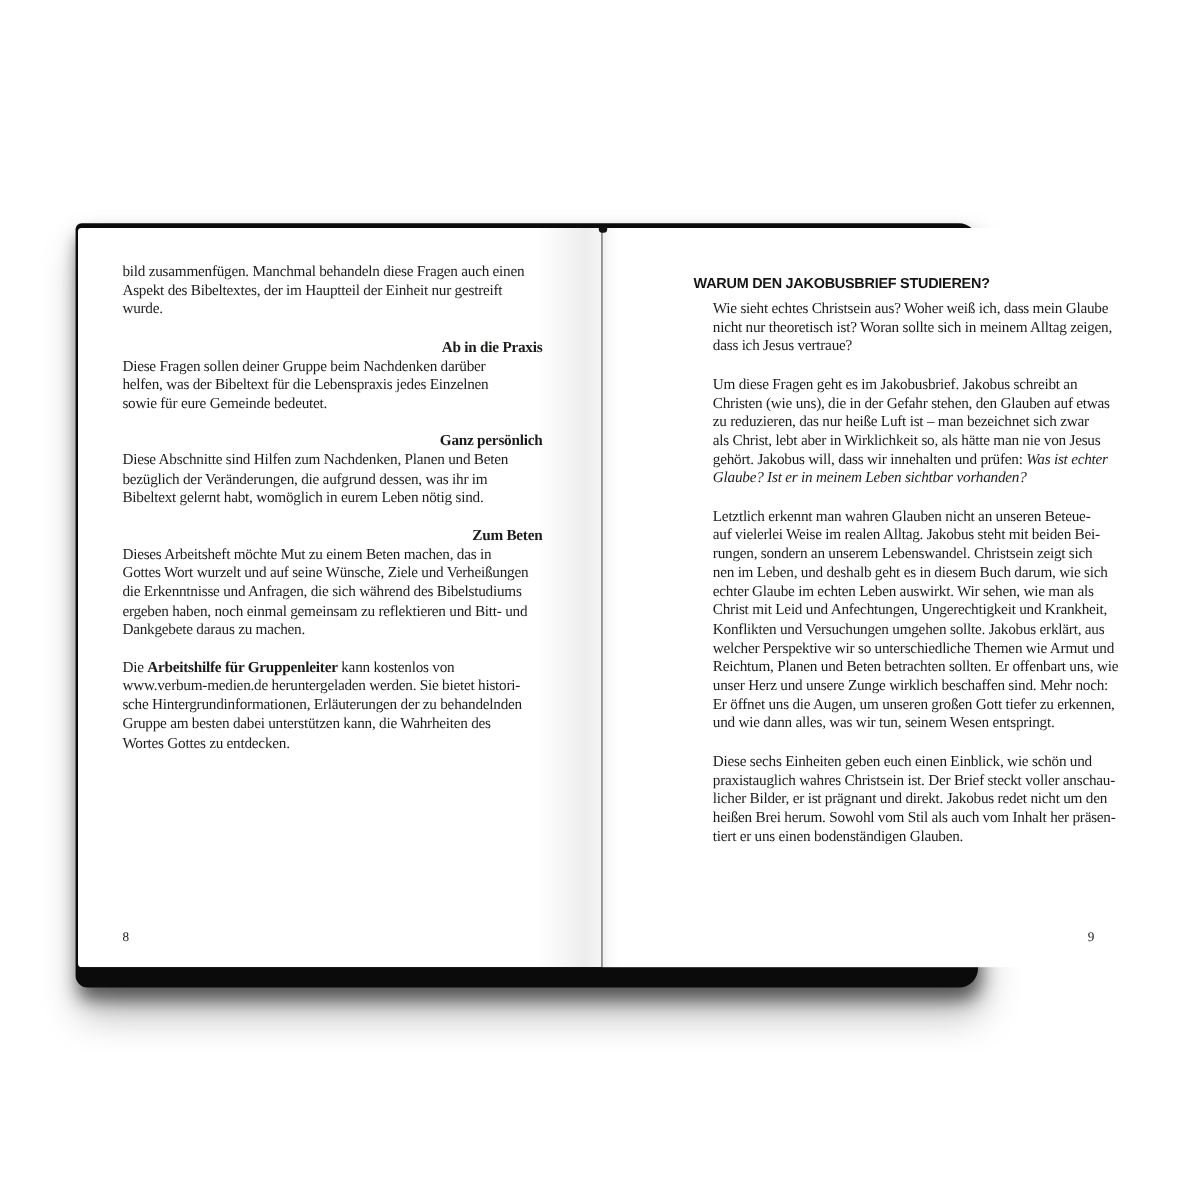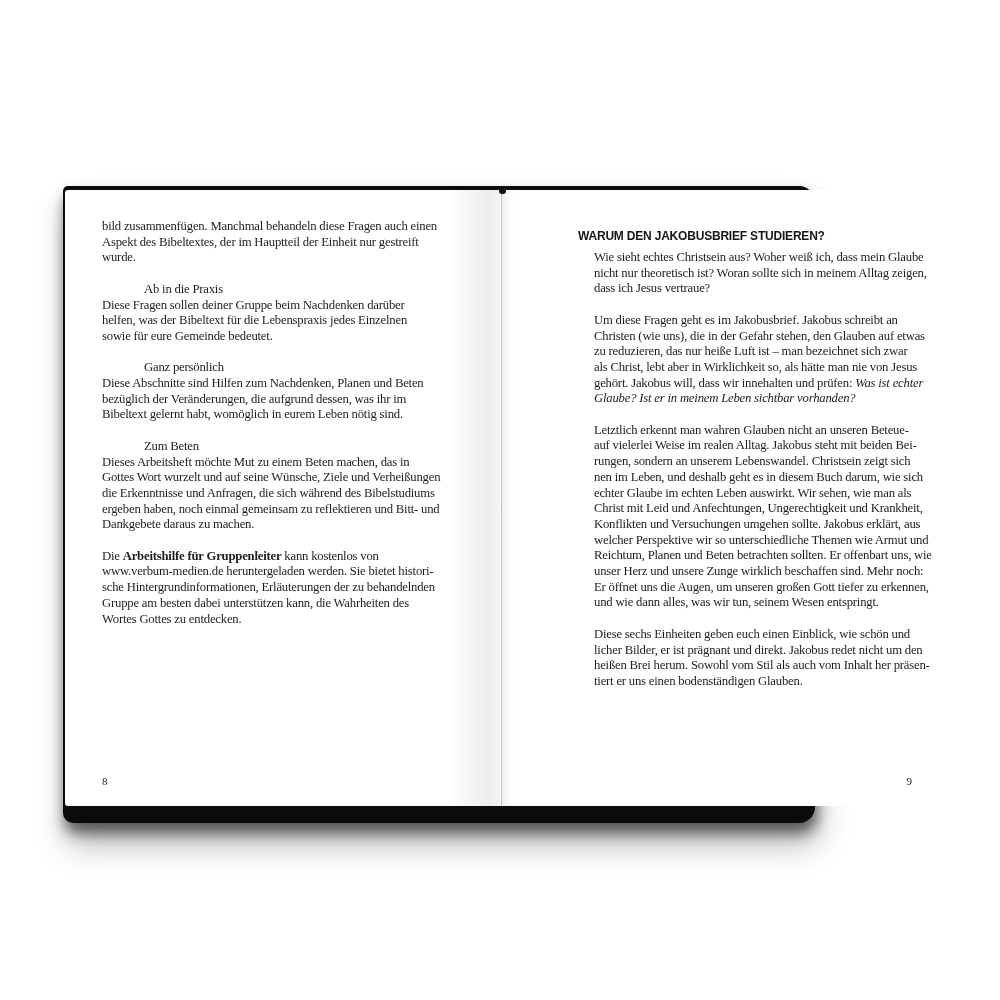--- a/index.html
+++ b/index.html
@@ -40,21 +40,21 @@
   .col-right{left:76px;top:60px;width:350px;margin-left:16px;}
   .page-title{
     position:absolute;left:76px;top:39px;width:354px;
     font-family:"Liberation Sans", sans-serif;
     font-weight:bold;font-size:12px;letter-spacing:-0.2px;
     color:#161616;white-space:pre;
   }
   .line{white-space:pre;}
   .b{font-weight:bold;}
   .i{font-style:italic;}
-  .block.bh{font-weight:normal;padding-left:42px;}
+  .block.bh{font-weight:bold;padding-left:42px;text-align:right;}
   .block + .block{margin-top:15.7px;}
   .block.bh + .block.bp{margin-top:0;}
   .pagenum{
     position:absolute;top:585px;font-size:11px;color:#222;
   }
   .pagenum-left{left:37px;}
   .pagenum-right{left:76px;width:334px;text-align:right;}
 </style>
 </head>
 <body>
@@ -122,20 +122,21 @@
           <div class="line"><span>Christ mit Leid und Anfechtungen, Ungerechtigkeit und Krankheit,</span></div>
           <div class="line"><span>Konflikten und Versuchungen umgehen sollte. Jakobus erklärt, aus</span></div>
           <div class="line"><span>welcher Perspektive wir so unterschiedliche Themen wie Armut und</span></div>
           <div class="line"><span>Reichtum, Planen und Beten betrachten sollten. Er offenbart uns, wie</span></div>
           <div class="line"><span>unser Herz und unsere Zunge wirklich beschaffen sind. Mehr noch:</span></div>
           <div class="line"><span>Er öffnet uns die Augen, um unseren großen Gott tiefer zu erkennen,</span></div>
           <div class="line"><span>und wie dann alles, was wir tun, seinem Wesen entspringt.</span></div>
         </div>
         <div class="block bp">
           <div class="line"><span>Diese sechs Einheiten geben euch einen Einblick, wie schön und</span></div>
+          <div class="line"><span>praxistauglich wahres Christsein ist. Der Brief steckt voller anschau-</span></div>
           <div class="line"><span>licher Bilder, er ist prägnant und direkt. Jakobus redet nicht um den</span></div>
           <div class="line"><span>heißen Brei herum. Sowohl vom Stil als auch vom Inhalt her präsen-</span></div>
           <div class="line"><span>tiert er uns einen bodenständigen Glauben.</span></div>
         </div>
       </div>
     <div class="pagenum pagenum-right">9</div>
   </div>
   <div class="spine-notch"></div>
 </div>
 

